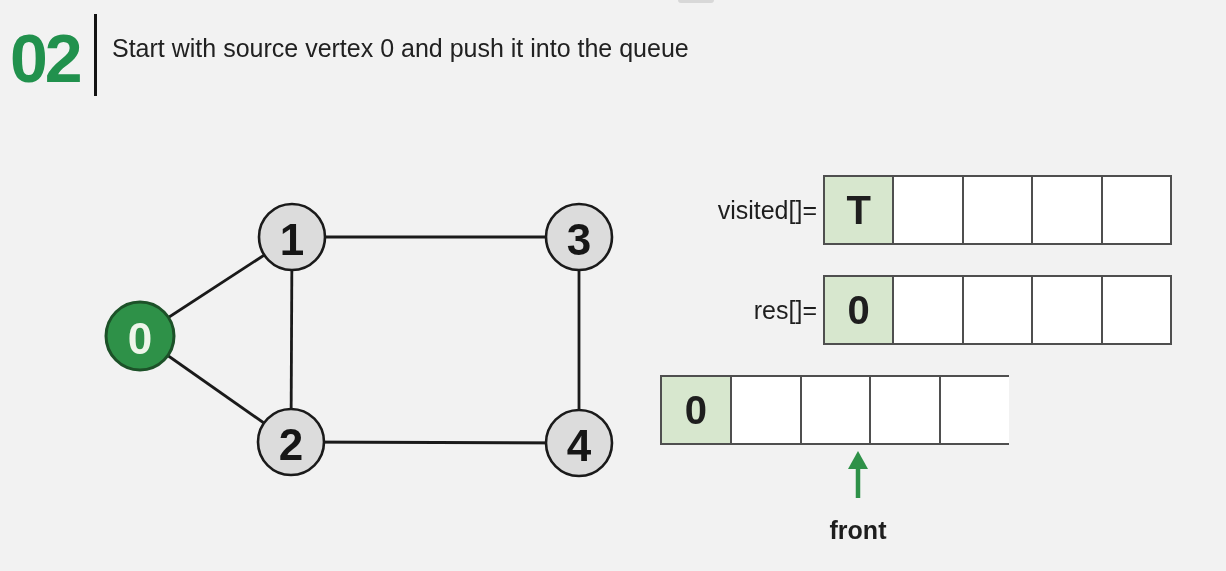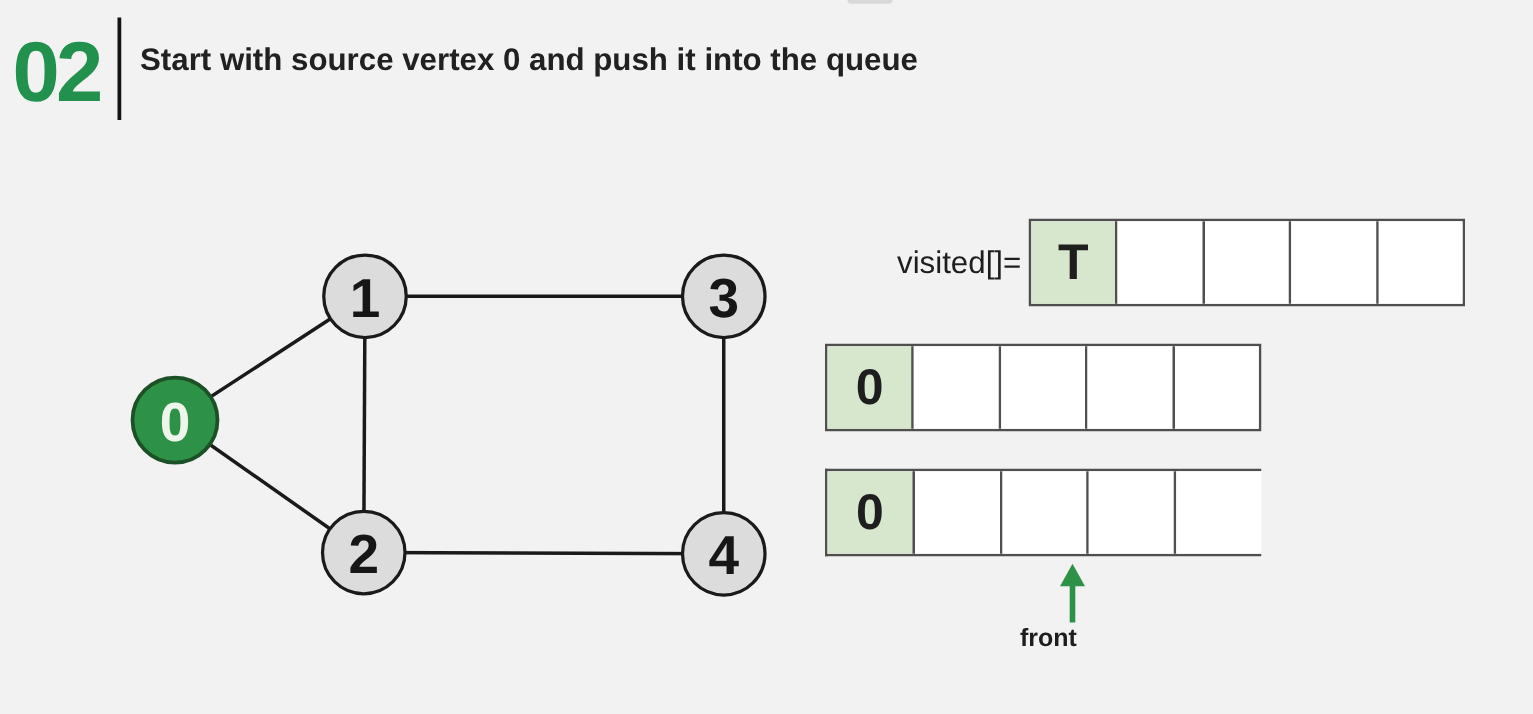--- a/index.html
+++ b/index.html
@@ -26,21 +26,21 @@
   
   .step-number{
     position:absolute;left:10px;top:8px;line-height:1;
     font-size:68px;font-weight:800;letter-spacing:-3px;
     color:var(--accent-green);
     margin-top:16px;
   }
   .step-divider{position:absolute;left:94px;top:14px;width:3px;height:82px;background:#131313;}
   .step-title{
     position:absolute;left:112px;top:34px;
-    font-size:25px;font-weight:700;color:#212121;white-space:nowrap;
+    font-size:25px;font-weight:400;color:#212121;white-space:nowrap;
   }
 
   
   #graph-svg{position:absolute;left:0;top:0;width:1226px;height:571px;}
   .edge{stroke:var(--node-border);stroke-width:2.8;}
   .node circle{fill:var(--node-gray-fill);stroke:var(--node-border);stroke-width:2.6;}
   .node.visited circle{fill:var(--node-green-fill);stroke:var(--node-green-border);stroke-width:3;}
   .node text{
     font-family:"Liberation Sans", sans-serif;
     font-size:44px;font-weight:600;fill:#161616;
@@ -66,22 +66,22 @@
     background:#fff;border-right:2px solid var(--cell-border);
     font-size:40px;font-weight:600;color:var(--text-dark);
   }
   .cell:last-child{border-right:none;}
   .cell.filled{background:var(--cell-green);}
 
   
   .front-pointer{position:absolute;left:840px;top:450px;width:36px;}
   .front-pointer svg{display:block;}
   .front-label{
-    width:84px;margin-left:-24px;margin-top:0;text-align:left;
-    font-size:20px;font-weight:600;color:var(--text-dark);
+    width:84px;margin-left:-24px;margin-top:16px;text-align:center;
+    font-size:25px;font-weight:600;color:var(--text-dark);
   }
 </style>
 </head>
 <body>
 
 <div class="top-artifact"></div>
 
 <header>
   <div class="step-number">02</div>
   <div class="step-divider"></div>
@@ -122,20 +122,21 @@
       <div class="array-label">visited[]=</div>
       <div class="cells">
         <div class="cell filled">T</div>
         <div class="cell"></div>
         <div class="cell"></div>
         <div class="cell"></div>
         <div class="cell"></div>
       </div>
     </div>
     <div class="array-row">
+      <div class="array-label">res[]=</div>
       <div class="cells">
         <div class="cell filled">0</div>
         <div class="cell"></div>
         <div class="cell"></div>
         <div class="cell"></div>
         <div class="cell"></div>
       </div>
     </div>
     <div class="array-row">
       <div class="cells open">

